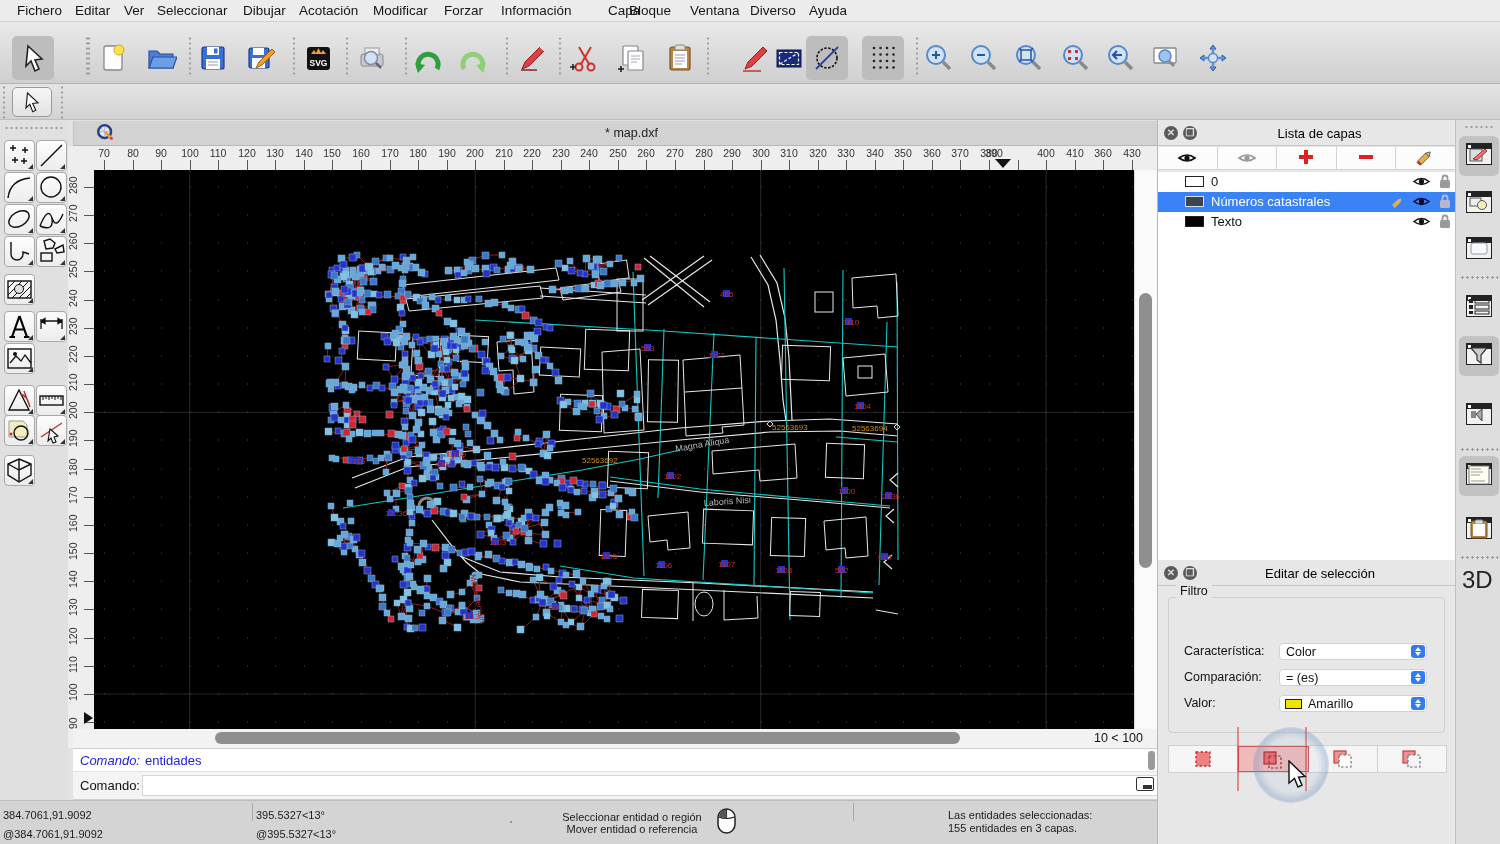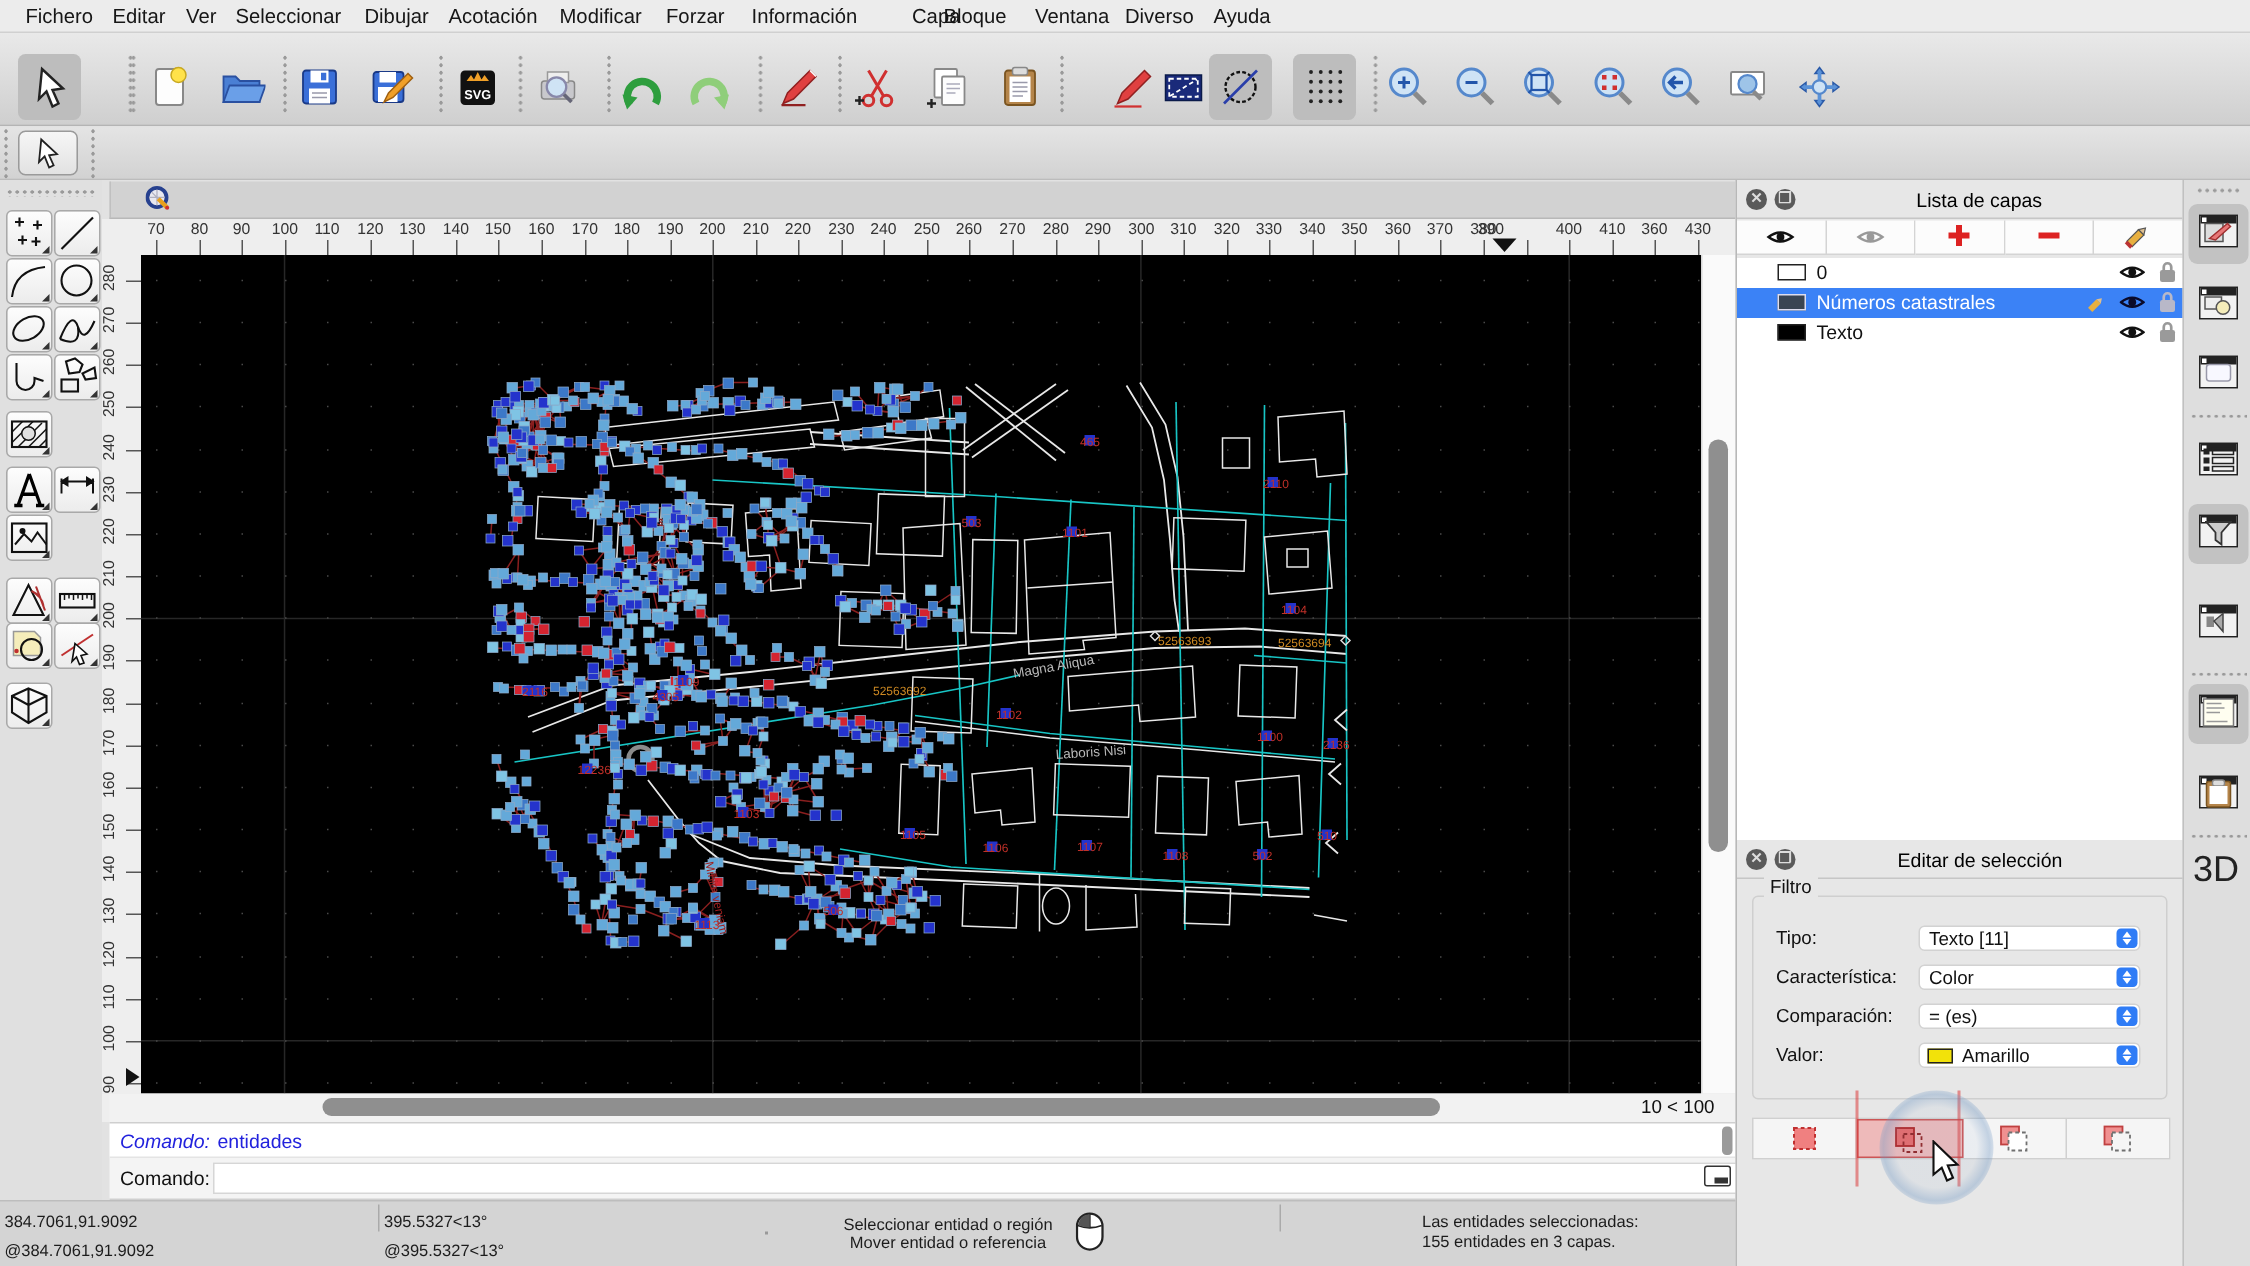--- a/index.html
+++ b/index.html
@@ -343,20 +343,21 @@
         <path d="M5 22 L26 8" stroke="#c03030" stroke-width="1.4"></path>
         <path d="M14 14 L22 21 L18 22 L20 27 L17 28 L15 23 L12 26 Z" fill="#fff" stroke="#111" stroke-width="1.1"></path>
       </svg>
       <div class="tbtn" style="left:4px;top:335px"></div>
       <svg style="position:absolute;left:4px;top:335px" width="31" height="31" viewBox="0 0 31 31">
         <path d="M15 4 L27 9 L27 20 L15 27 L4 20 L4 9 Z M15 4 L15 15 M4 9 L15 15 L27 9 M15 27 L15 15" stroke="#111" stroke-width="1.4" fill="none"></path>
       </svg>
 </div>
 
 <div id="doctitle">
+      <div class="t">* map.dxf</div>
 <svg style="position:absolute;left:23px;top:3px" width="17" height="17" viewBox="0 0 20 20">
         <circle cx="9" cy="9" r="7.5" fill="#e8e8f0" stroke="#27418f" stroke-width="3"></circle>
         <path d="M3 9 L15 9 M9 3 L9 15 M5 5 L13 13" stroke="#b0b0c0" stroke-width="1"></path>
         <path d="M10 10 L17 17" stroke="#e8a01e" stroke-width="3.5"></path>
         <circle cx="17" cy="17" r="1.6" fill="#d03030"></circle>
       </svg>
 </div>
 <div id="hruler">
       <div class="hnum" style="left:24px">70</div>
       <div class="htick" style="left:36px"></div>
@@ -2207,27 +2208,20 @@
   </div>
 
   <div id="fpanel">
     <div class="ptitle">
           <div class="wbtn" style="left:6px">✕</div>
           <div class="wbtn" style="left:25px">❐</div>
           <div class="tx">Editar de selección</div>
         </div>
     <div id="fgroup"></div>
     <div id="flabel">Filtro</div>
-    <div class="frow" style="top:57px">
-          <div class="lb">Tipo:</div>
-          <div class="dd">
-            <div class="v">Texto [11]</div>
-            <div class="st"></div>
-          </div>
-        </div>
     <div class="frow" style="top:83px">
           <div class="lb">Característica:</div>
           <div class="dd">
             <div class="v">Color</div>
             <div class="st"></div>
           </div>
         </div>
     <div class="frow" style="top:109px">
           <div class="lb">Comparación:</div>
           <div class="dd">

